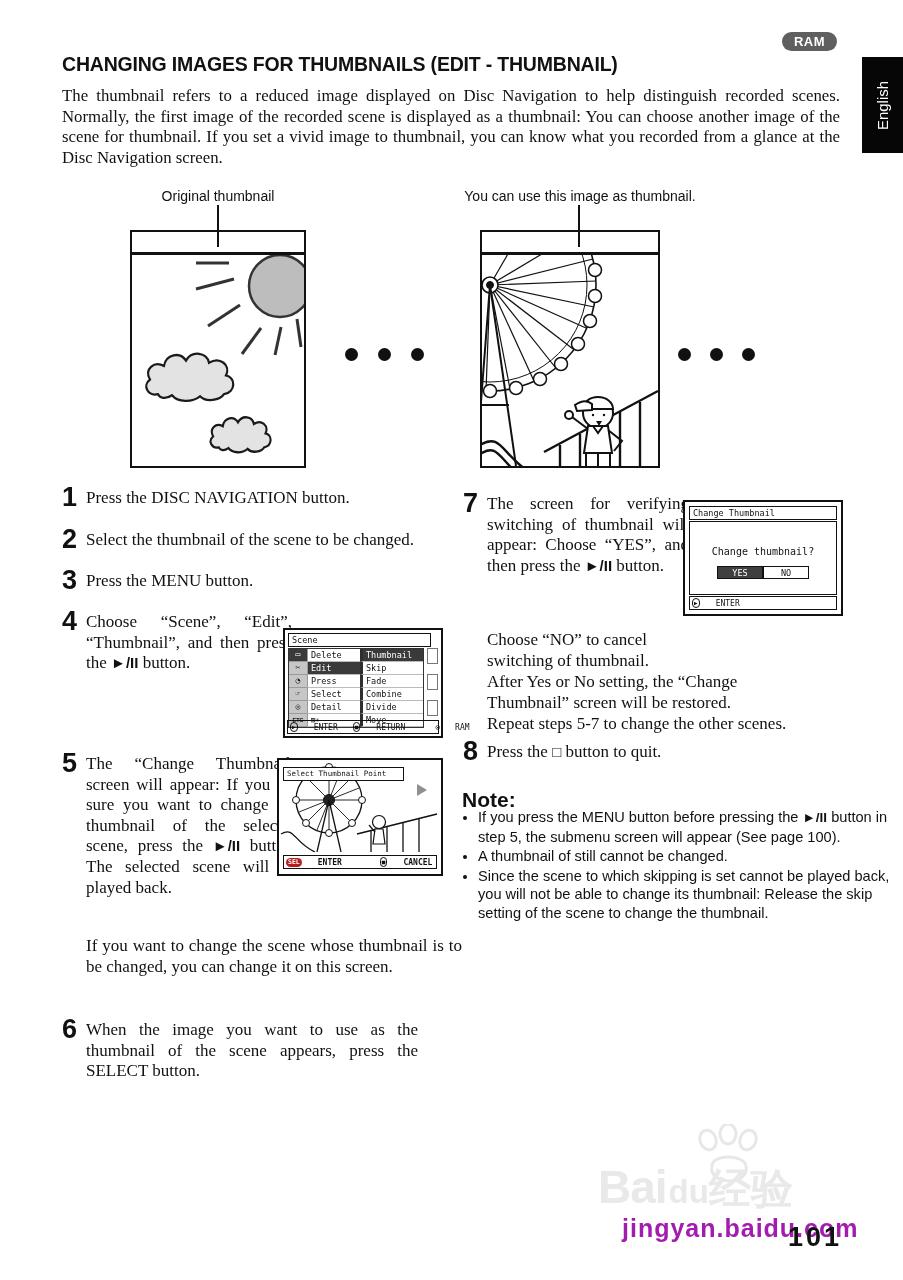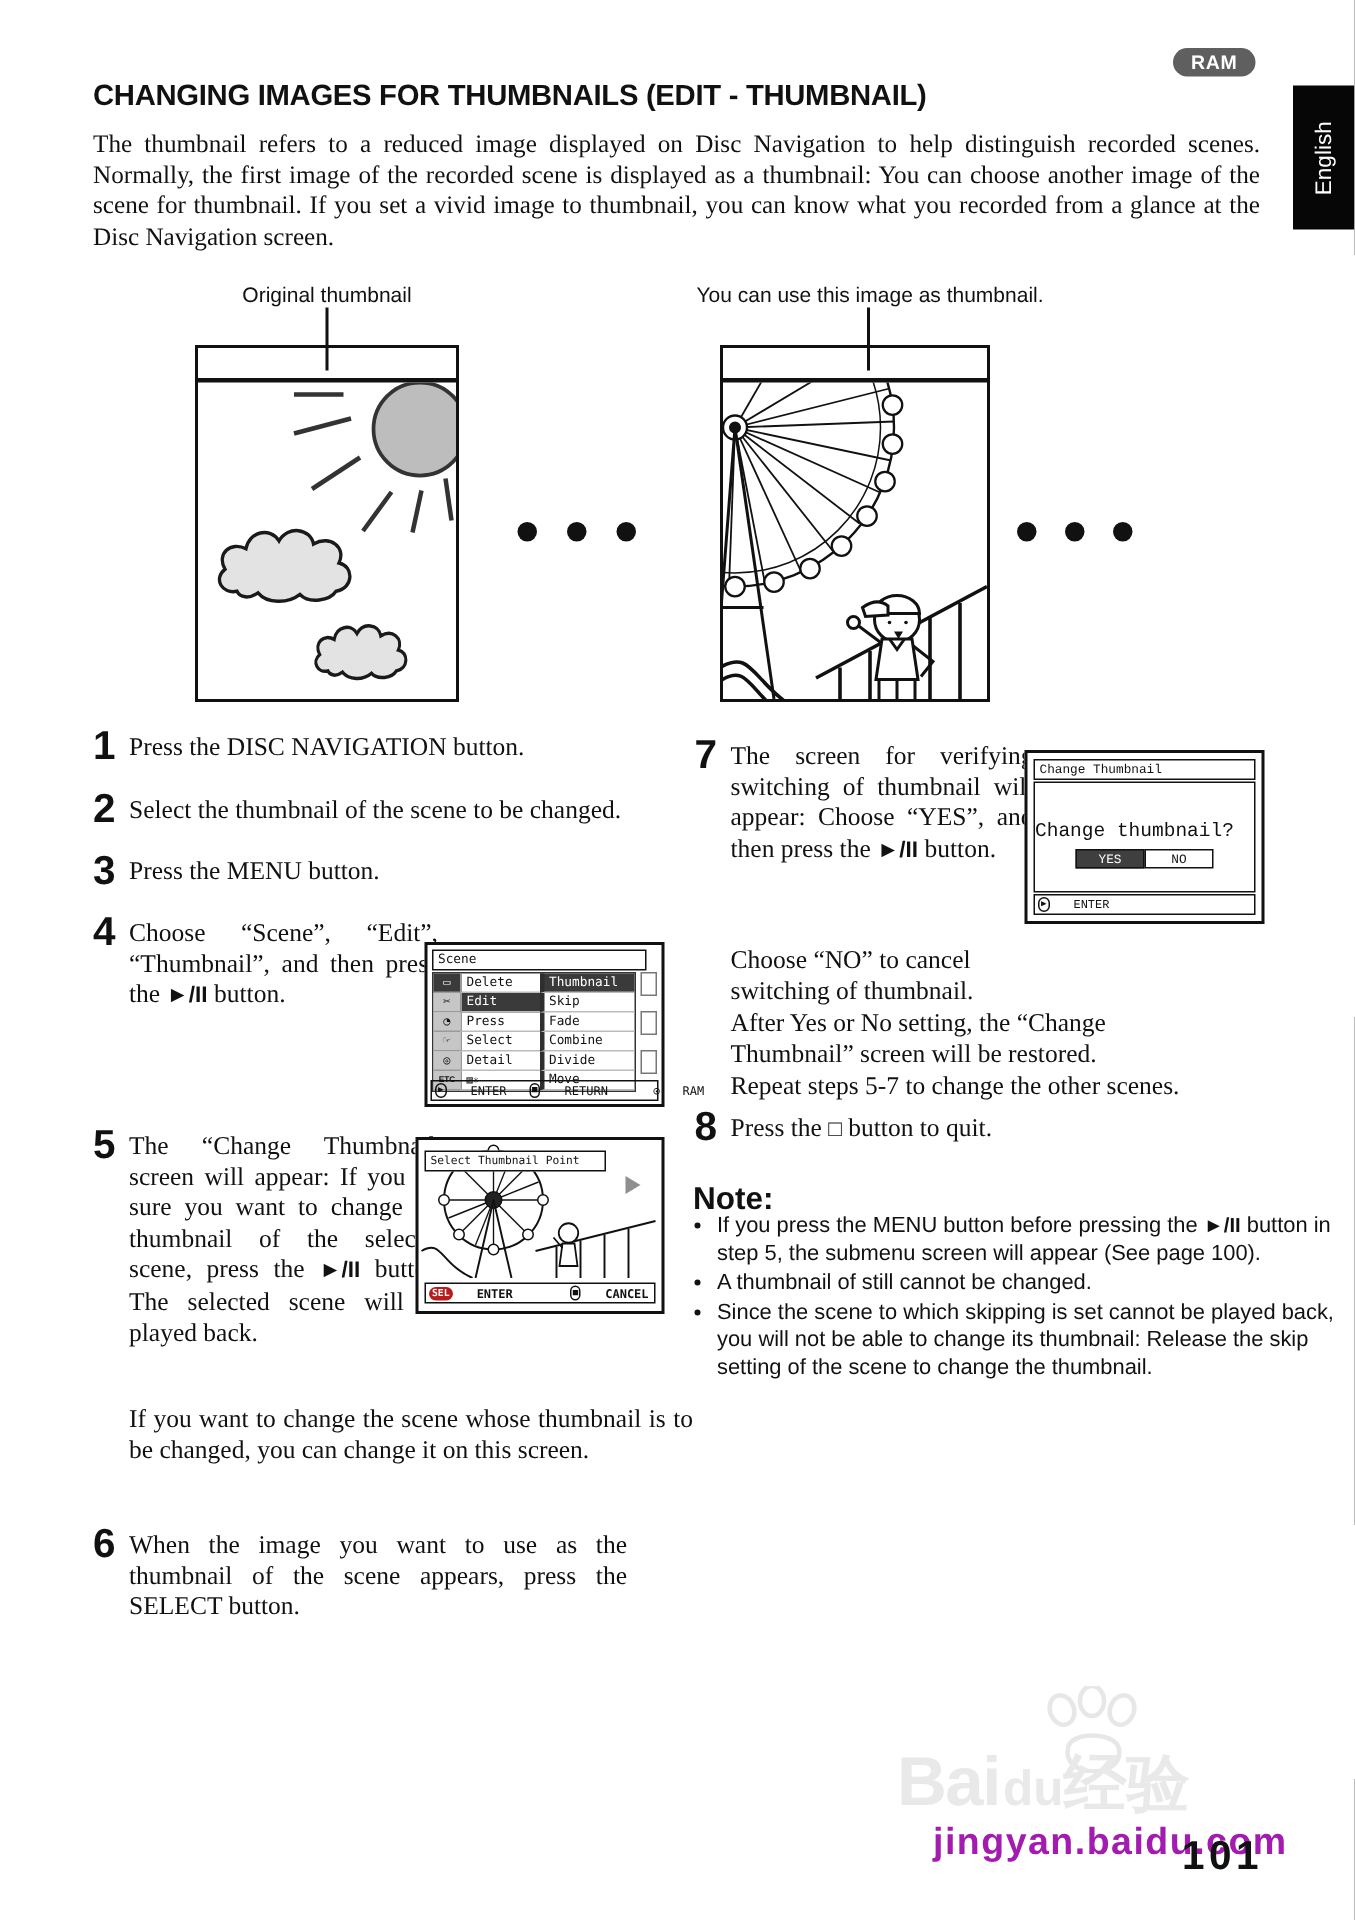--- a/index.html
+++ b/index.html
@@ -59,21 +59,21 @@
   .osd-bottombar{position:absolute;left:2px;right:2px;bottom:2px;height:12px;border:1px solid #111;
         display:flex;align-items:center;font-size:8px;padding:0 2px;gap:15px;white-space:nowrap;}
   .chip{display:inline-block;border:1px solid #111;border-radius:4px;font-size:6px;line-height:8px;
         padding:0 1px;margin-right:1px;}
   .sel-capsule{display:inline-block;background:#b91c1c;color:#fff;border-radius:5px;font-size:6.5px;
         line-height:9px;padding:0 2px;margin-right:1px;font-weight:bold;}
   .spacer{flex:1;}
   .play-arrow{position:absolute;width:0;height:0;border-top:6px solid transparent;
         border-bottom:6px solid transparent;border-left:10px solid #8f8f8f;}
   .dlg-inner{position:absolute;left:4px;right:4px;top:19px;height:72px;border:1px solid #111;}
-  .dlg-prompt{position:absolute;left:0;right:0;top:24px;text-align:left;font-size:13px;}
+  .dlg-prompt{position:absolute;left:0;right:0;top:24px;text-align:center;font-size:10px;}
   .dlg-btnrow{position:absolute;left:0;right:0;top:44px;display:flex;justify-content:center;}
   .dlg-btn{width:46px;height:13px;font-size:8.5px;line-height:13px;text-align:center;
         border:1px solid #111;box-sizing:border-box;}
   .dlg-yes{background:#3f3f3f;color:#fff;}
   
   .watermark{position:absolute;left:598px;top:1138px;width:300px;height:110px;
         font-family:"Liberation Sans",sans-serif;color:#e9e9e9;}
   .wm-brandline{position:absolute;left:0;top:22px;display:flex;align-items:baseline;font-weight:bold;}
   .wm-bai{font-size:46px;letter-spacing:-1px;}
   .wm-du{font-size:33px;margin-left:2px;}
@@ -326,21 +326,21 @@
   <div class="steptext" style="left:86px;top:936px;width:376px;">If you want to change the scene whose thumbnail is to be changed, you can change it on this screen.</div>
 
   <div class="stepnum" style="left:62px;top:1016px;">6</div>
   <div class="steptext" style="left:86px;top:1020px;width:332px;">When the image you want to use as the thumbnail of the scene appears, press the SELECT button.</div>
 
   <div class="stepnum" style="left:463px;top:490px;">7</div>
   <div class="steptext" style="left:487px;top:494px;width:202px;">
     <span>The screen for verifying switching of thumbnail will appear: Choose “YES”, and then press the </span><span class="btnkey">►/II</span><span> button.</span>
   </div>
 
-  <div class="osd" style="left:683px;top:500px;width:156px;height:112px;font-family:Liberation Mono, monospace;">
+  <div class="osd" style="left:683px;top:500px;width:156px;height:112px;">
     <div class="osd-titlebar" style="left:4px;top:4px;right:4px;">Change Thumbnail</div>
     <div class="dlg-inner">
       <div class="dlg-prompt">Change thumbnail?</div>
       <div class="dlg-btnrow">
         <div class="dlg-btn dlg-yes">YES</div>
         <div class="dlg-btn">NO</div>
       </div>
     </div>
     <div class="osd-bottombar" style="left:4px;right:4px;bottom:4px;">
       <span class="chip">▶</span>

